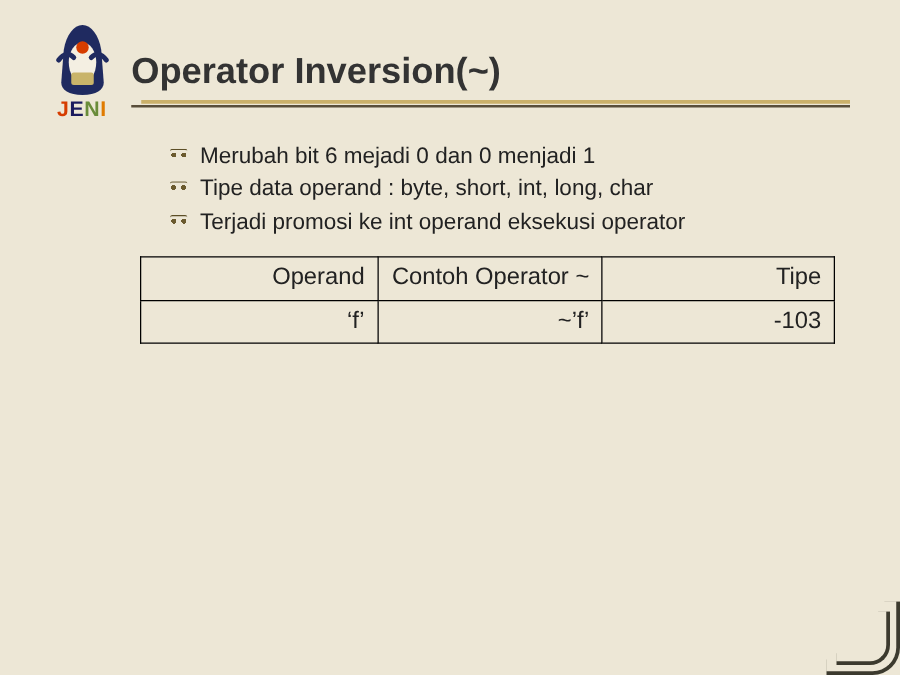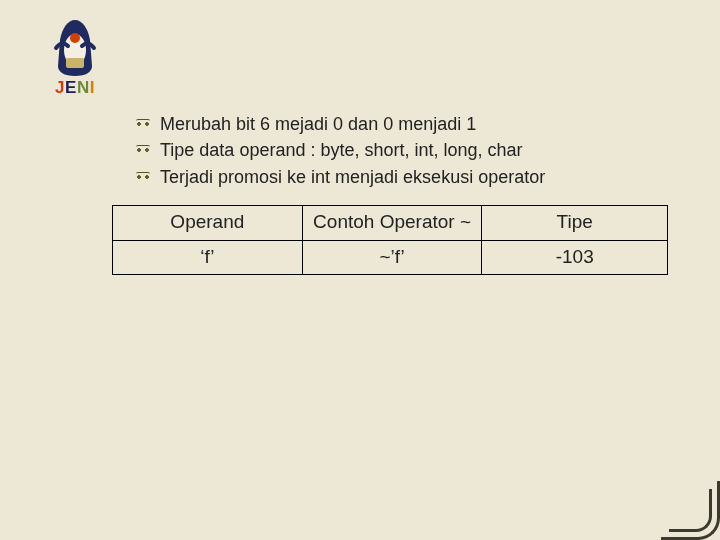--- a/index.html
+++ b/index.html
@@ -116,21 +116,21 @@
     table.grid {
       border-collapse: collapse;
       margin-left: 72px;
       width: 556px;
       font-size: 19px;
     }
     table.grid th,
     table.grid td {
       border: 1.5px solid var(--tbl-border);
       padding: 4px 10px 6px 10px;
-      text-align: center;
+      text-align: right;
       vertical-align: top;
       font-weight: 400;
       line-height: 1.25;
     }
     table.grid th {
       font-weight: 400;
     }
     table.grid col.c1 { width: 190px; }
     table.grid col.c2 { width: 180px; }
     table.grid col.c3 { width: 186px; }
@@ -187,26 +187,33 @@
         </svg>
       </div>
       <div class="brand">
         <span>J</span>
           <span>E</span>
           <span>N</span>
           <span>I</span>
       </div>
     </div>
 
+    <div class="title-wrap">
+      <h1 class="title">Operator Inversion(~)</h1>
+      <div class="rule">
+        <div class="r1"></div>
+        <div class="r2"></div>
+      </div>
+    </div>
   </div>
 
   <ul class="bullets">
     <li>Merubah bit 6 mejadi 0 dan 0 menjadi 1</li>
     <li>Tipe data operand : byte, short, int, long, char</li>
-    <li>Terjadi promosi ke int menjadi eksekusi operator</li>
+    <li>Terjadi promosi ke int operand eksekusi operator</li>
   </ul>
 
   <table class="grid">
     <colgroup>
       <col class="c1">
         <col class="c2">
         <col class="c3">
     </colgroup>
     <tbody>
         <tr>

